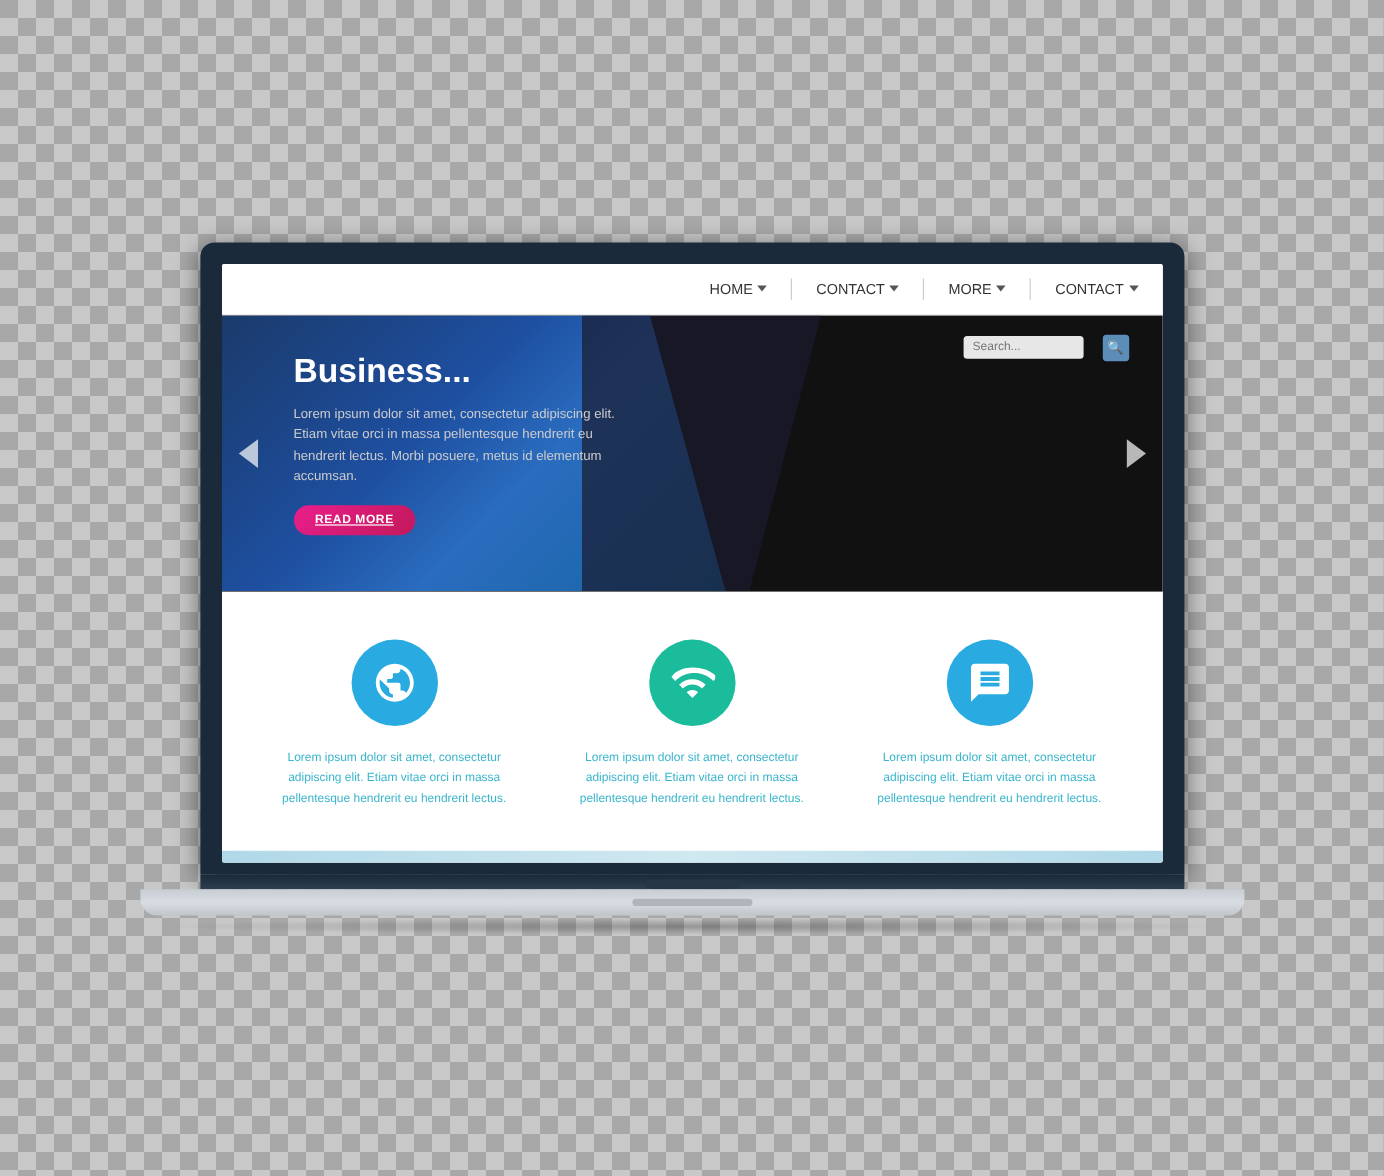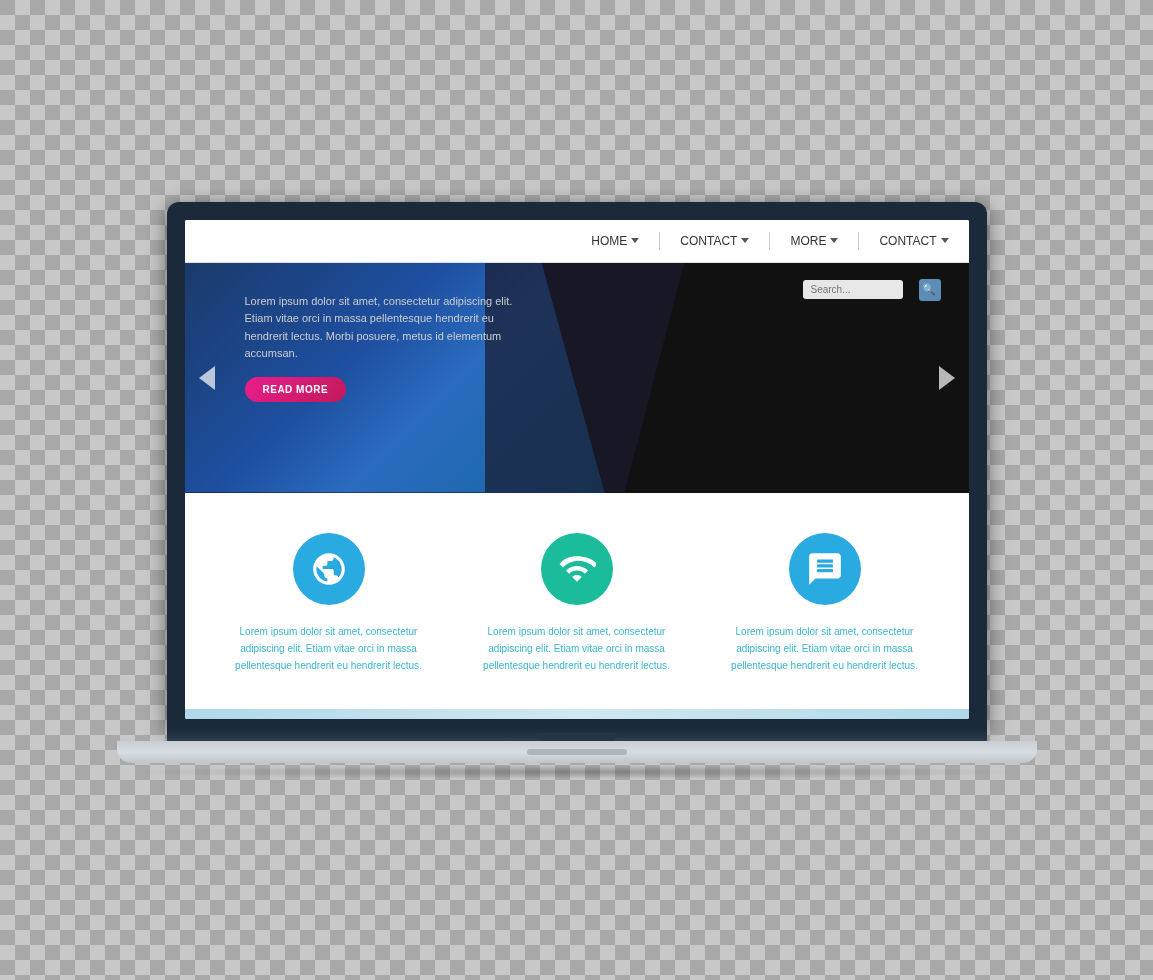--- a/index.html
+++ b/index.html
@@ -135,20 +135,21 @@
       display: inline-block;
       margin-top: 14px;
       background: linear-gradient(135deg, #e91e8c, #c2185b);
       color: white;
       font-size: 10px;
       font-weight: bold;
       padding: 7px 18px;
       border-radius: 20px;
       cursor: pointer;
       letter-spacing: 0.5px;
+      text-decoration: underline;
     }
 
     .hero-search {
       position: absolute;
       top: 16px;
       right: 28px;
       display: flex;
       align-items: center;
       gap: 16px;
       z-index: 3;
@@ -333,20 +334,21 @@
       </nav>
 
       <div class="hero">
         <div class="hero-blue-shape"></div>
         <div class="hero-dark-shape"></div>
 
         <div class="hero-arrow-left"></div>
         <div class="hero-arrow-right"></div>
 
         <div class="hero-content">
+          <div class="hero-title">Business...</div>
           <div class="hero-text">Lorem ipsum dolor sit amet, consectetur adipiscing elit. Etiam vitae orci in massa pellentesque hendrerit eu hendrerit lectus. Morbi posuere, metus id elementum accumsan.</div>
           <div class="hero-btn">READ MORE</div>
         </div>
 
         <div class="hero-search">
           <input type="text" placeholder="Search..." style="">
           <button class="hero-search-btn">🔍</button>
         </div>
       </div>
 

